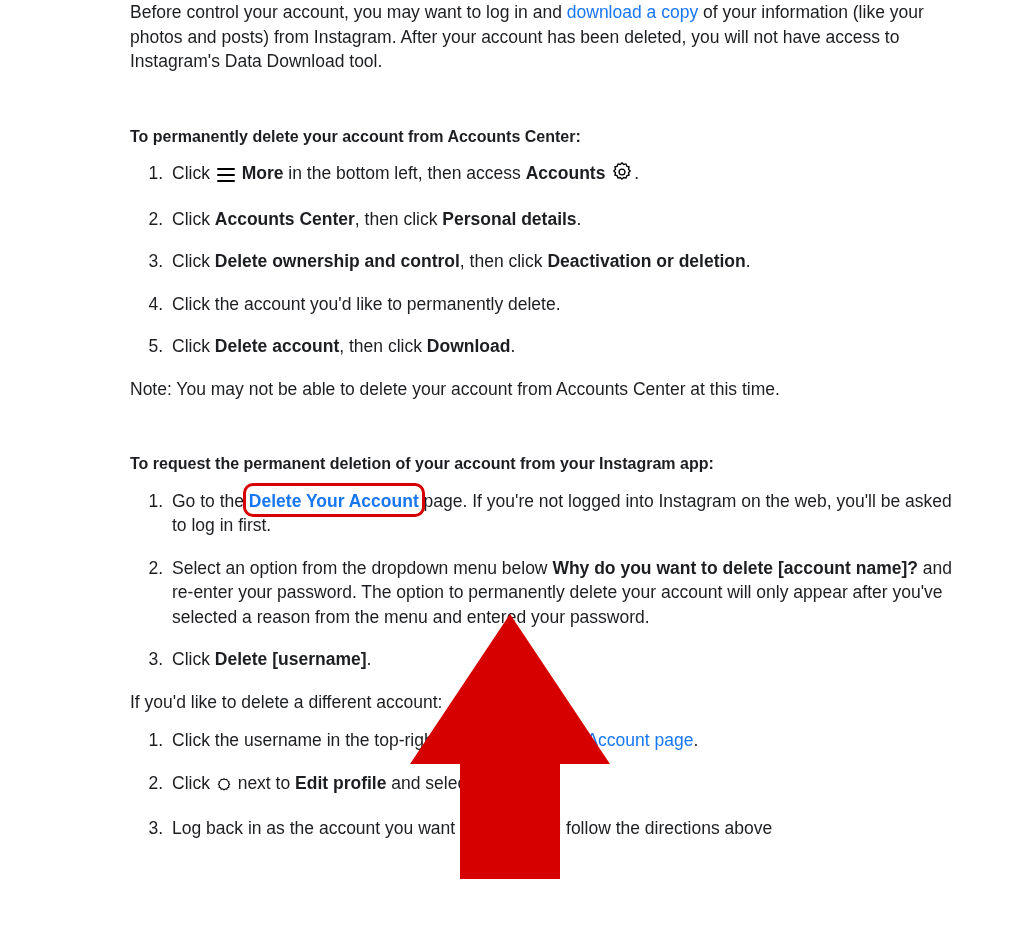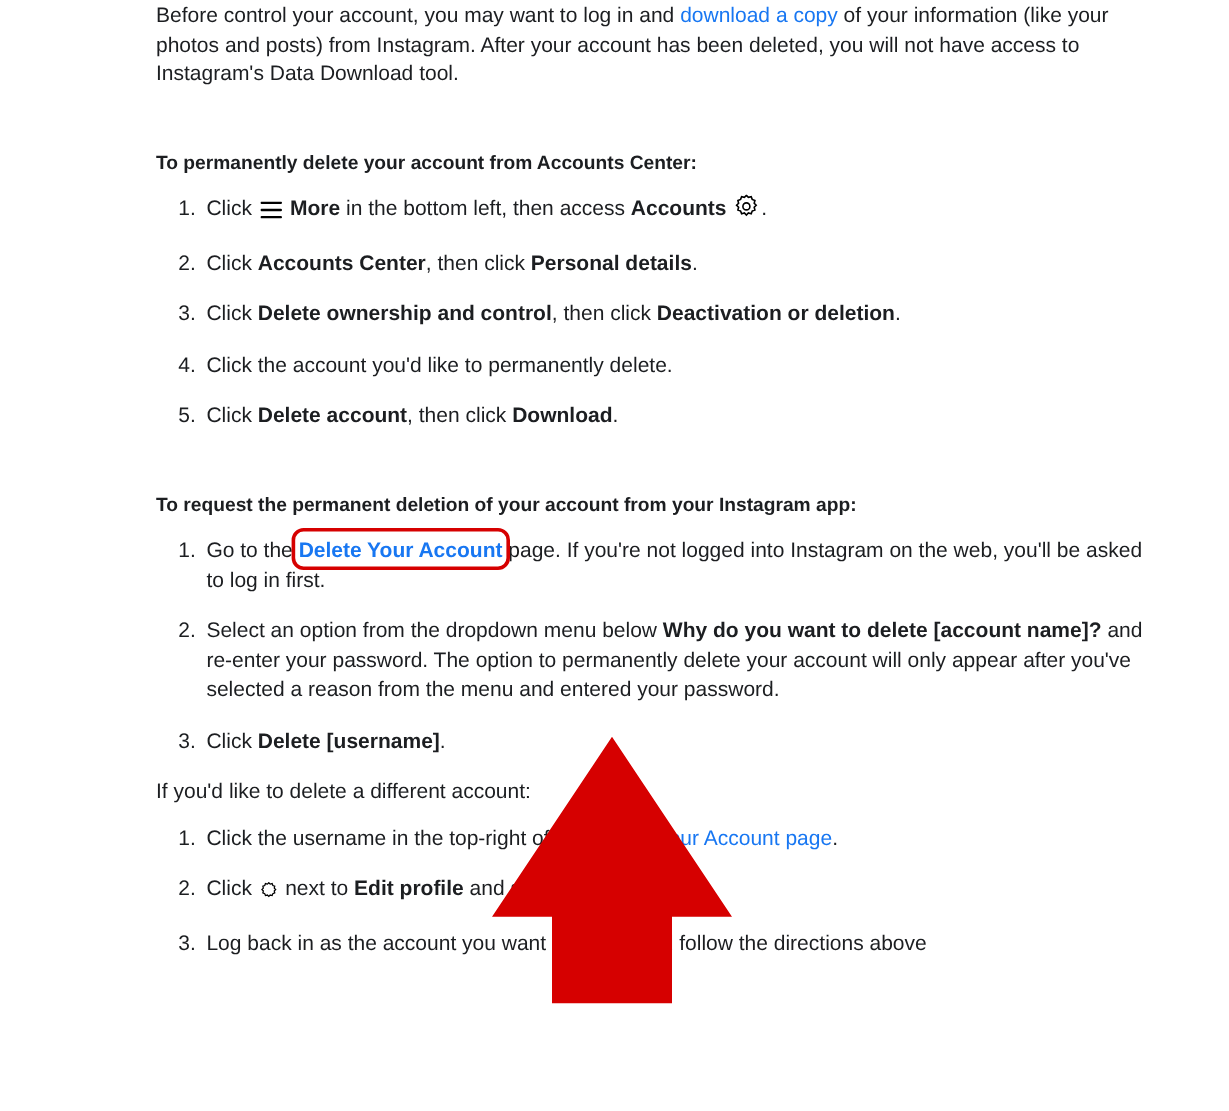--- a/index.html
+++ b/index.html
@@ -90,20 +90,21 @@
       <span>Click </span><span class="b">Delete ownership and control</span><span>, then click </span><span class="b">Deactivation or deletion</span><span>.</span>
     </li>
     <li>
       <span>Click the account you'd like to permanently delete.</span>
     </li>
     <li>
       <span>Click </span><span class="b">Delete account</span><span>, then click </span><span class="b">Download</span><span>.</span>
     </li>
   </ol>
 
+  <p>Note: You may not be able to delete your account from Accounts Center at this time.</p>
 
   <h2>To request the permanent deletion of your account from your Instagram app:</h2>
 
   <ol>
     <li>
       <span>Go to the </span><span class="highlight-box"><a class="b">Delete Your Account</a><span class="highlight-outline"></span></span><span> page. If you're not logged into Instagram on the web, you'll be asked to log in first.</span>
     </li>
     <li>
       <span>Select an option from the dropdown menu below </span><span class="b">Why do you want to delete [account name]?</span><span> and re-enter your password. The option to permanently delete your account will only appear after you've selected a reason from the menu and entered your password.</span>
     </li>

